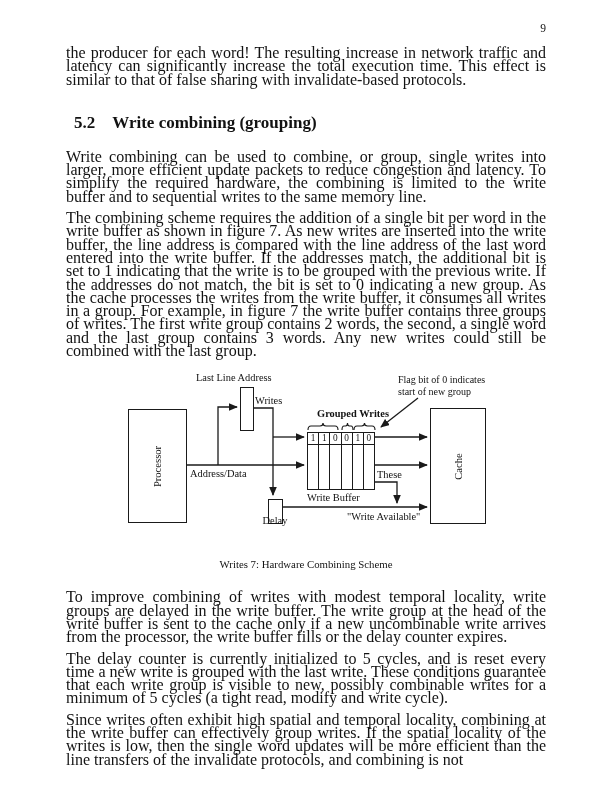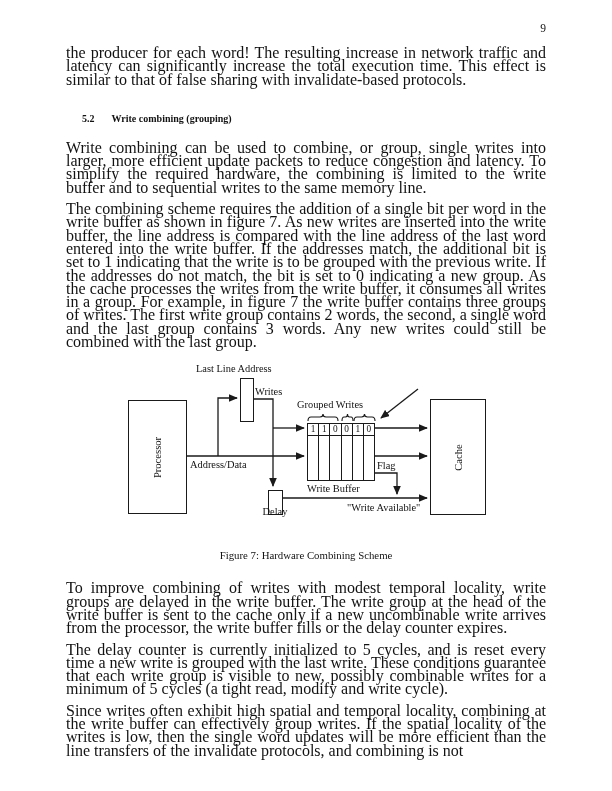--- a/index.html
+++ b/index.html
@@ -7,21 +7,21 @@
     position:relative; width:612px; height:791px; background:#ffffff;
     font-family:"Liberation Serif", serif; color:#121212; overflow:hidden;
   }
   .content { position:absolute; left:66px; top:22px; width:480px; }
   .pageno { text-align:right; font-size:11.5px; margin:0 0 12px 0; }
   p.body {
     font-size:16px; line-height:13.3px; text-align:justify;
     margin:0 0 8px 0;
   }
   h2.section {
-    font-size:10px; font-weight:bold; margin:27px 0 17px 16px;
+    font-size:17px; font-weight:bold; margin:27px 0 17px 8px;
   }
   h2.section .num { margin-right:17px; }
 
   
   .fig { position:relative; width:480px; height:170px; margin:15px 0 0 0; font-size:10.4px; }
   .fig .box {
     position:absolute; border:1.3px solid #1a1a1a; background:#fff;
     display:flex; align-items:center; justify-content:center;
   }
   .fig .vtext { transform:rotate(-90deg); white-space:nowrap; font-size:10.6px; }
@@ -119,28 +119,32 @@
         <div class="bcol">
             <div class="bit">1</div>
           </div>
         <div class="bcol">
             <div class="bit">0</div>
           </div>
       </div>
 
       <div class="lbl" style="left:130px; top:0px; width:110px; text-align:left;">Last Line Address</div>
       <div class="lbl" style="left:189px; top:23px;">Writes</div>
-      <div class="lbl" style="left:231px; top:36px; width:92px; text-align:left;">Grouped Writes</div>
+      <div class="lbl" style="left:231px; top:36px; width:92px; text-align:right;font-weight:bold;">Grouped Writes</div>
+      <div class="lbl" style="left:332px; top:2px; line-height:11.5px; font-size:10px;">
+        <div>Flag bit of 0 indicates</div>
+        <div>start of new group</div>
+      </div>
       <div class="lbl" style="left:124px; top:96px;">Address/Data</div>
-      <div class="lbl" style="left:311px; top:97px;">Flag</div>
+      <div class="lbl" style="left:311px; top:97px;">These</div>
       <div class="lbl" style="left:241px; top:120px; width:68px; text-align:left;">Write Buffer</div>
       <div class="lbl" style="left:190px; top:143px; width:38px; text-align:center;">Delay</div>
       <div class="lbl" style="left:281px; top:139px;">"Write Available"</div>
     </div>
 
-    <div class="caption">Figure 7: Hardware Combining Scheme</div>
+    <div class="caption">Writes 7: Hardware Combining Scheme</div>
 
     <p class="body">To improve combining of writes with modest temporal locality, write groups are delayed in the write buffer.  The write group at the head of the write buffer is sent to the cache only if a new uncombinable write arrives from the processor, the write buffer fills or the delay counter expires.</p>
     <p class="body">The delay counter is currently initialized to 5 cycles, and is reset every time a new write is grouped with the last write.  These conditions guarantee that each write group is visible to new, possibly combinable writes for a minimum of 5 cycles (a tight read, modify and write cycle).</p>
     <p class="body">Since writes often exhibit high spatial and temporal locality, combining at the write buffer can effectively group writes.  If the spatial locality of the writes is low, then the single word updates will be more efficient than the line transfers of the invalidate protocols, and combining is not</p>
 
   </div>
 </div>
 
 </body></html>

